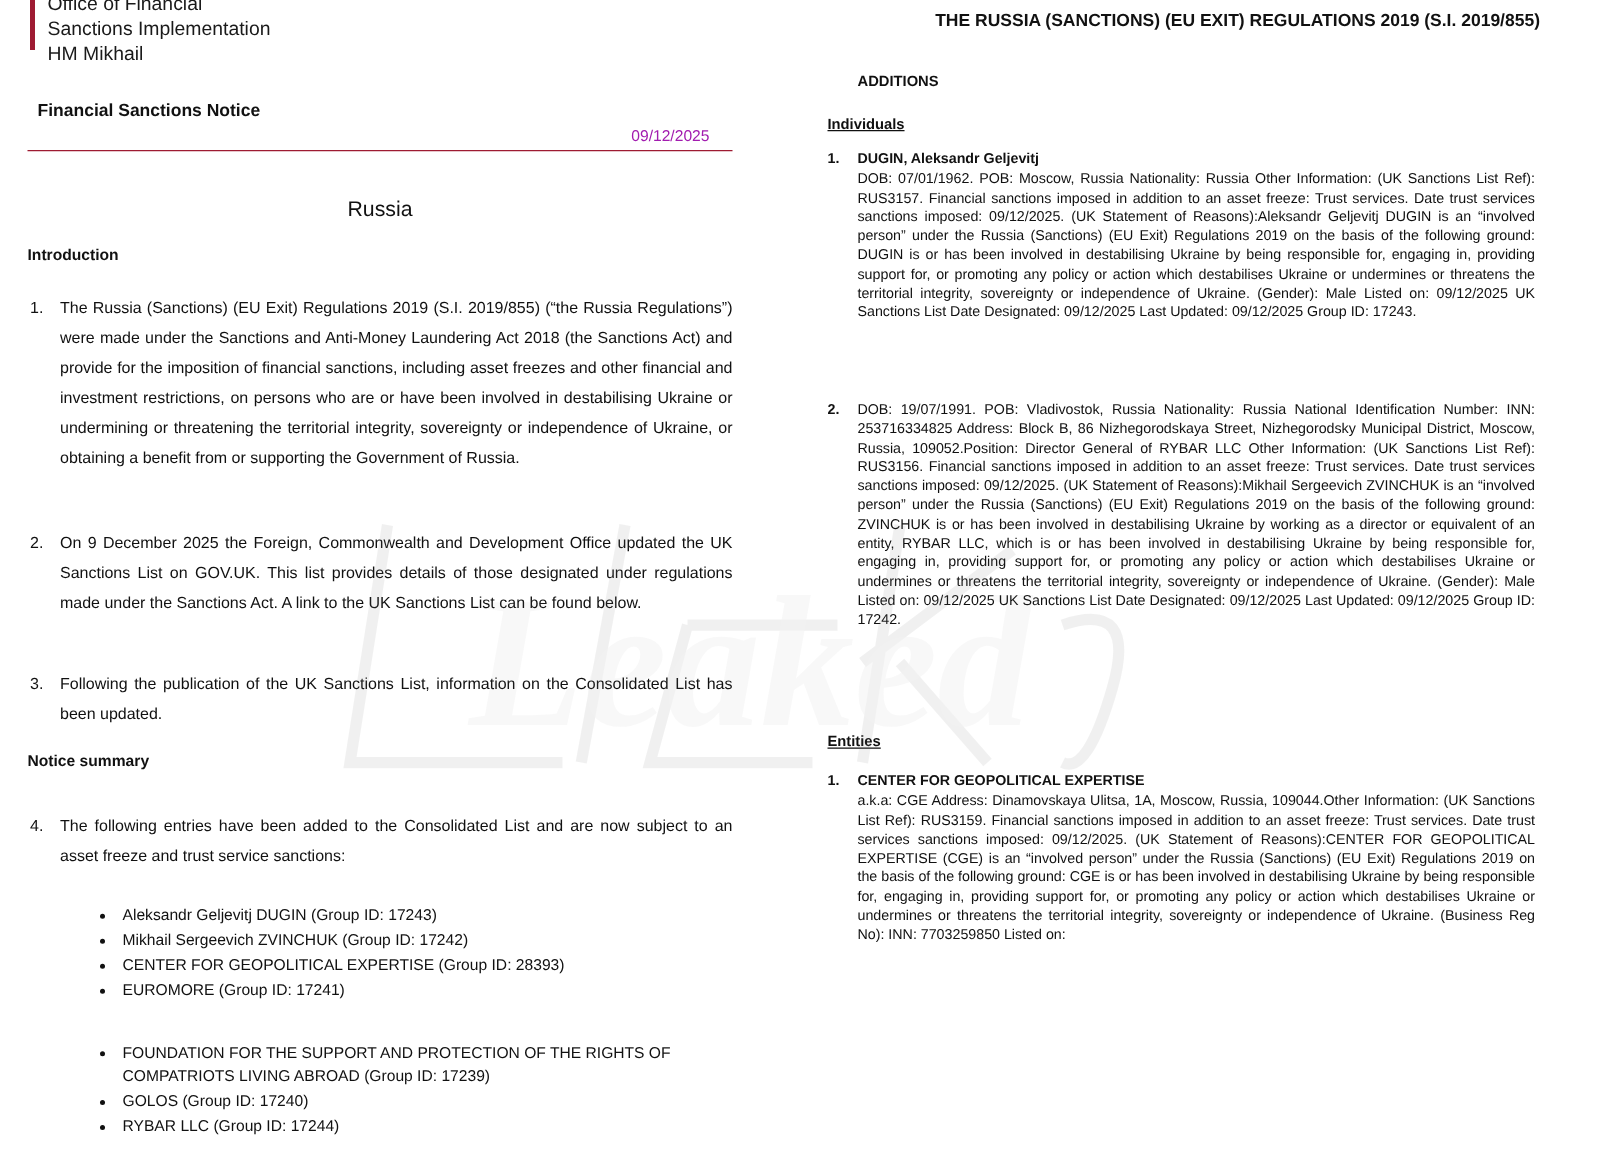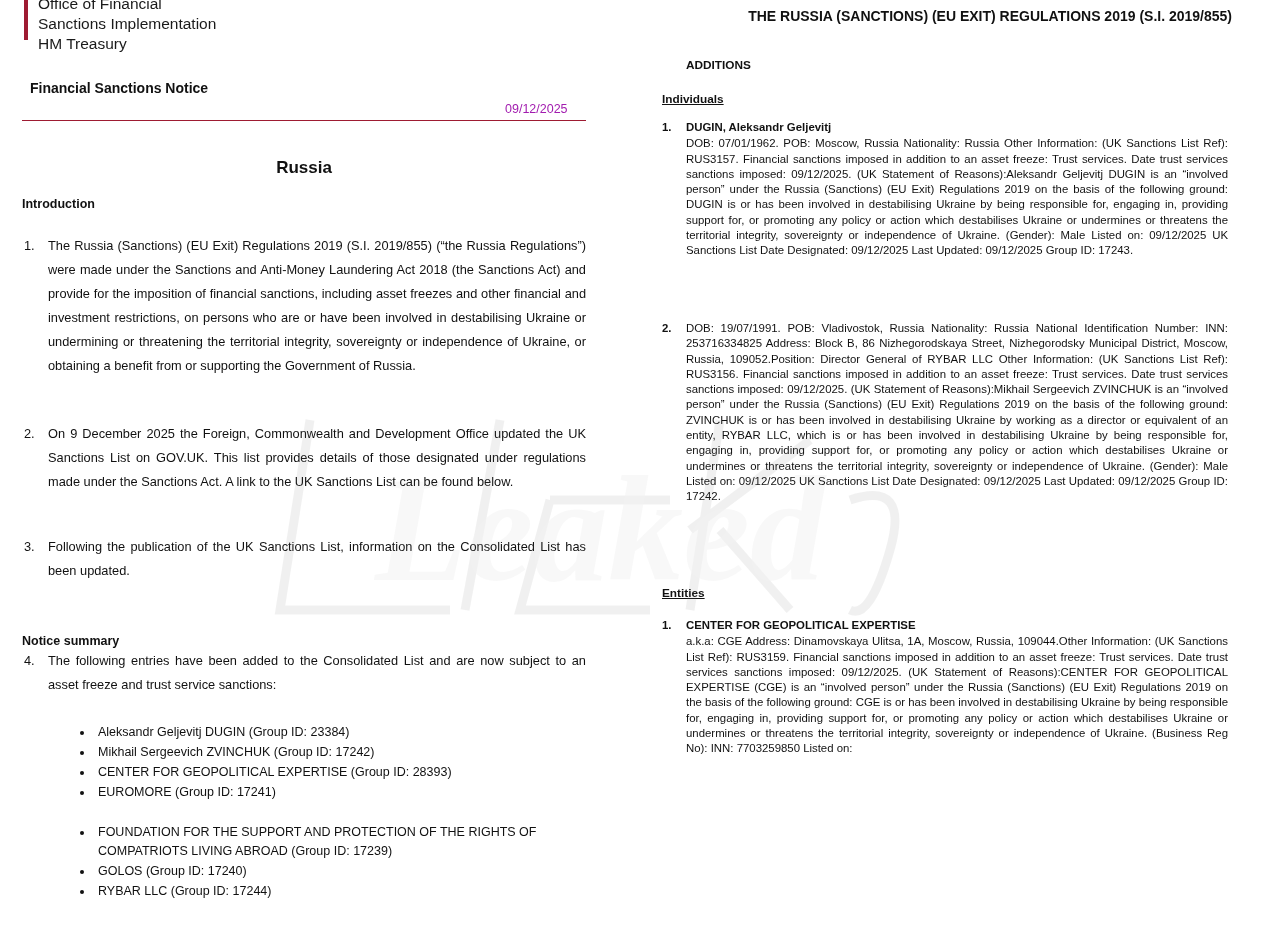--- a/index.html
+++ b/index.html
@@ -86,31 +86,31 @@
     height: 1px;
     background: #9e1b32;
   }
   .country-title {
     position: absolute;
     left: 0px;
     top: 158px;
     width: 608px;
     text-align: center;
     font-size: 17px;
-    font-weight: bold;
+    font-weight: normal;
     color: #111;
   }
   .sec-head {
     position: absolute;
     font-size: 12.5px;
     font-weight: bold;
     color: #111;
   }
   .sec-intro { left: 22px; top: 197px; }
-  .sec-notice { left: 22px; top: 634px; }
+  .sec-notice { left: 22px; top: 602px; }
 
   .para {
     position: absolute;
     font-size: 12.8px;
     line-height: 24px;
     color: #111;
     text-align: justify;
   }
   .para .num {
     position: absolute;
@@ -132,21 +132,21 @@
     font-size: 12.5px;
     line-height: 19.5px;
     color: #111;
   }
   .bullets ul {
     margin: 0;
     padding: 0 0 0 22px;
     list-style: disc;
   }
   .bullets li { margin: 0 0 0.5px 0; padding-left: 4px; }
-  .bullets li.gap { margin-top: 20px; }
+  .bullets li.gap { margin-top: 30px; }
 
   
   .right-col {
     position: absolute;
     left: 660px;
     top: 0px;
     width: 590px;
     height: 933px;
   }
   .reg-title {
@@ -210,21 +210,21 @@
 
 <div class="page">
 
   <div class="left-col">
 
     <div class="ofsi-header">
       <div class="ofsi-bar"></div>
       <div class="ofsi-lines">
         <div>Office of Financial</div>
         <div>Sanctions Implementation</div>
-        <div>HM Treasury</div>
+        <div>HM Mikhail</div>
       </div>
     </div>
 
     <div class="fsn-title">Financial Sanctions Notice</div>
     <div class="fsn-date">09/12/2025</div>
     <div class="rule"></div>
 
     <div class="country-title">Russia</div>
 
     <div class="sec-head sec-intro">Introduction</div>
@@ -246,21 +246,21 @@
 
     <div class="sec-head sec-notice">Notice summary</div>
 
     <div class="para p4">
       <span class="num">4.</span>
       <span>The following entries have been added to the Consolidated List and are now subject to an asset freeze and trust service sanctions:</span>
     </div>
 
     <div class="bullets">
       <ul>
-        <li>Aleksandr Geljevitj DUGIN (Group ID: 23384)</li>
+        <li>Aleksandr Geljevitj DUGIN (Group ID: 17243)</li>
         <li>Mikhail Sergeevich ZVINCHUK (Group ID: 17242)</li>
         <li>CENTER FOR GEOPOLITICAL EXPERTISE (Group ID: 28393)</li>
         <li>EUROMORE (Group ID: 17241)</li>
         <li class="gap">FOUNDATION FOR THE SUPPORT AND PROTECTION OF THE RIGHTS OF COMPATRIOTS LIVING ABROAD (Group ID: 17239)</li>
         <li>GOLOS (Group ID: 17240)</li>
         <li>RYBAR LLC (Group ID: 17244)</li>
       </ul>
     </div>
   </div>
 

